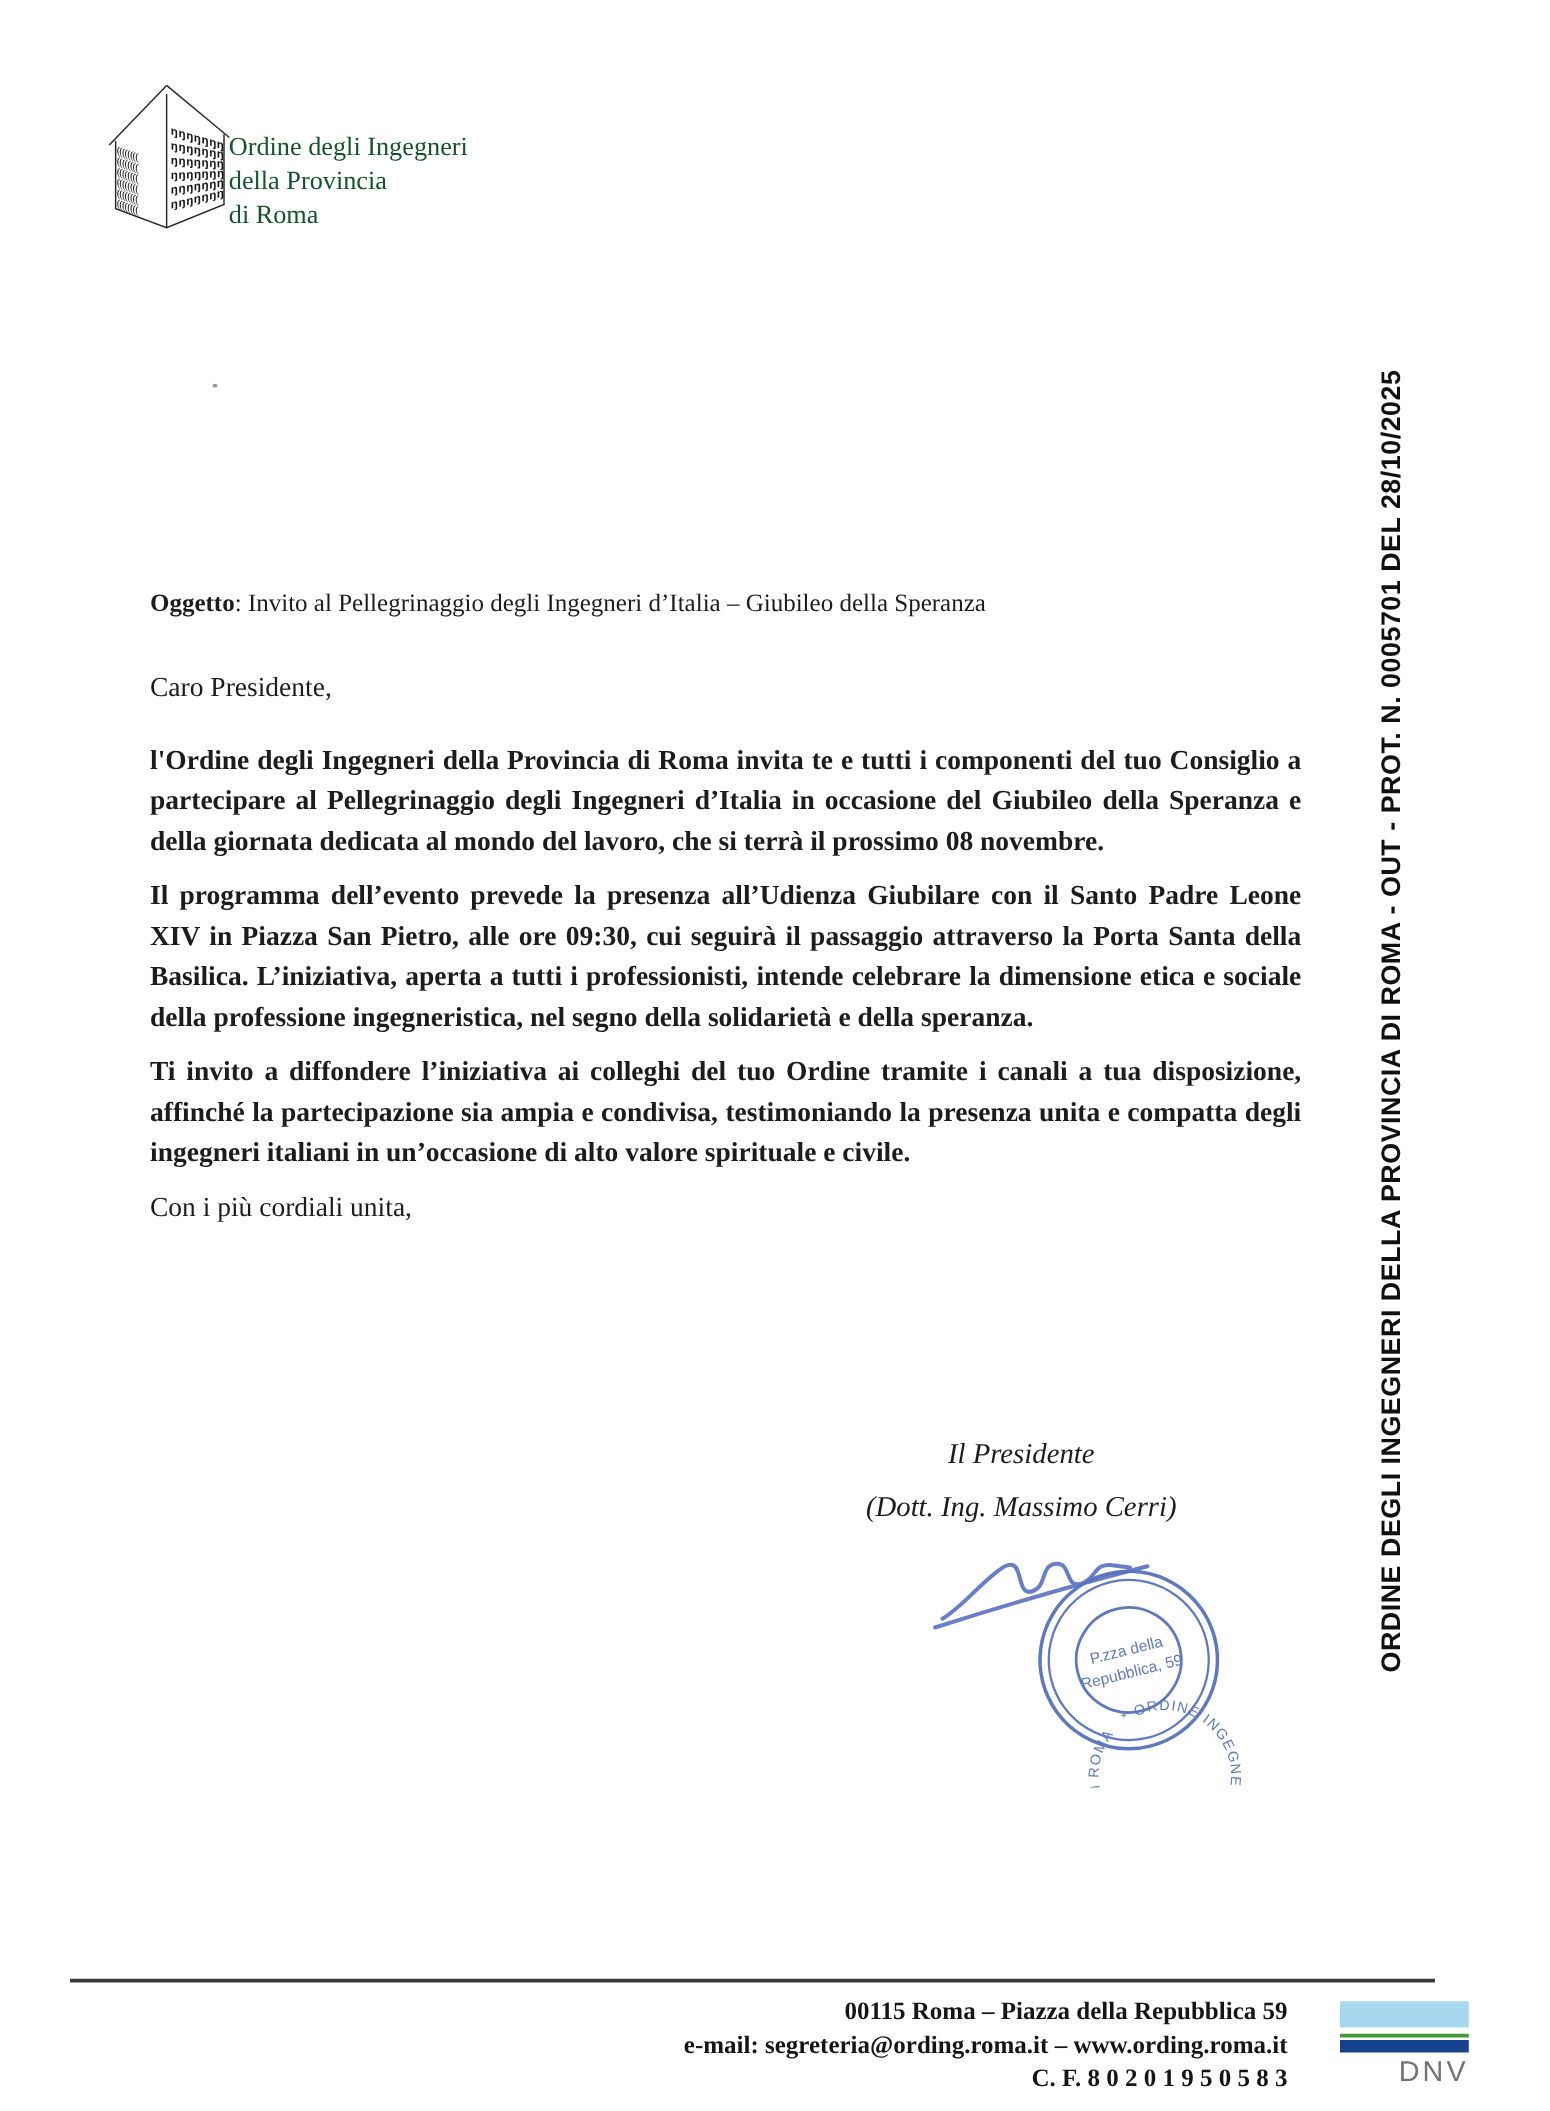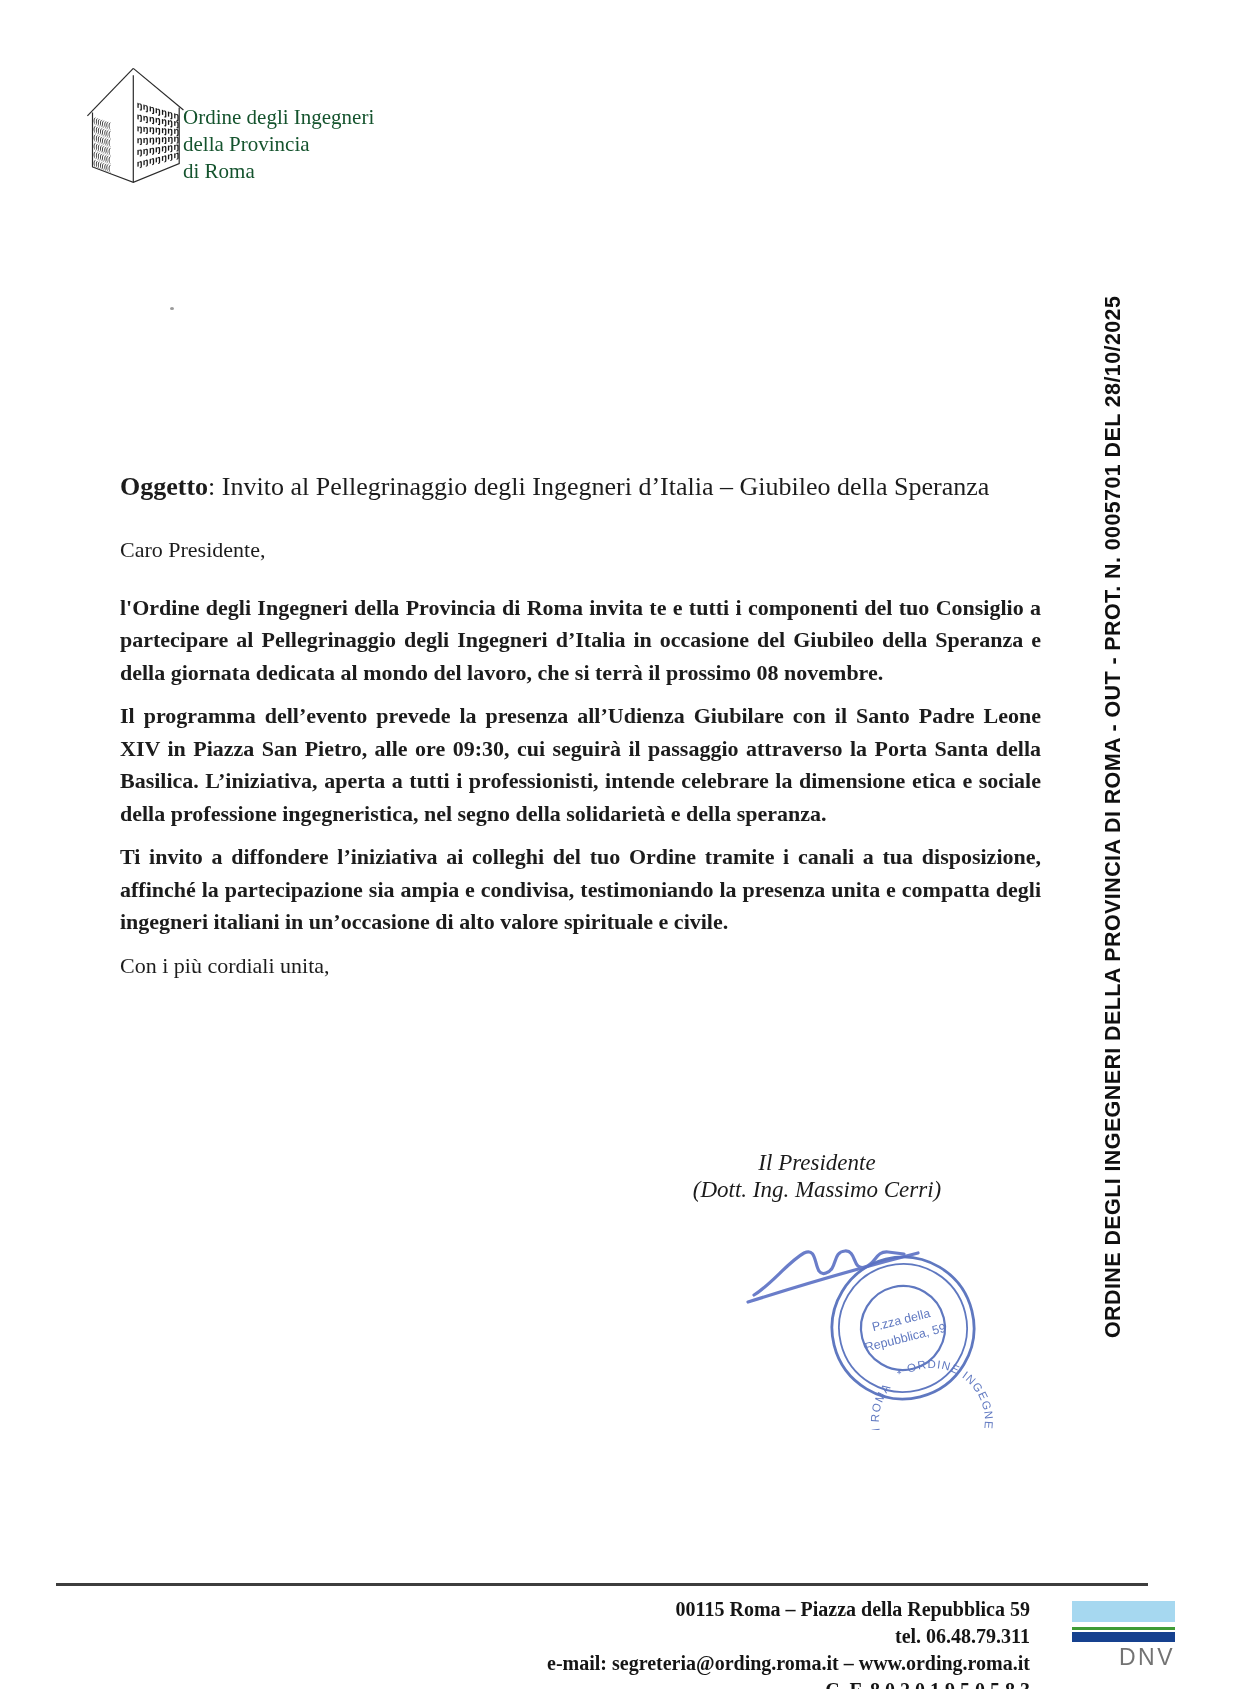--- a/index.html
+++ b/index.html
@@ -13,29 +13,29 @@
   .org-name{position:absolute;left:183px;top:104px;font-size:21px;line-height:27px;color:#14532d;}
   .speck{position:absolute;left:170px;top:307px;width:4px;height:3px;background:#9a9a9a;border-radius:50%;}
   
   .protocol{
     position:absolute;left:1101px;top:1338px;transform:rotate(-90deg);transform-origin:0 0;
     white-space:nowrap;font-family:"Liberation Sans", sans-serif;font-weight:bold;
     font-size:21.5px;letter-spacing:.4px;color:#101010;
   }
   
   .recipient{position:absolute;left:607px;top:338px;font-size:23px;line-height:38px;}
-  .subject{position:absolute;left:120px;top:472px;font-size:26px;}
+  .subject{position:absolute;left:120px;top:472px;font-size:20px;}
   .subject b{font-weight:bold;}
   .letter-body{position:absolute;left:120px;top:534px;width:921px;font-size:22px;line-height:32.5px;text-align:justify;}
   .letter-body .salutation{margin:0 0 25px 0;text-align:left;}
   .letter-body p{margin:0 0 11px 0;font-weight:bold;}
   .letter-body .closing{margin:0;text-align:left;}
   .url{overflow-wrap:anywhere;word-break:break-all;}
   .sign-block{position:absolute;left:617px;top:1150px;width:400px;text-align:center;font-style:italic;font-size:23px;}
-  .sign-role{margin-bottom:1px;}
+  .sign-role{margin-bottom:17px;}
   
   .stamp{position:absolute;left:801px;top:1226px;opacity:.88;}
   .autograph{position:absolute;left:744px;top:1240px;opacity:.9;}
   
   .footer-rule{position:absolute;left:56px;top:1583px;width:1092px;height:3px;background:#3d3d3d;}
   .footer-text{
     position:absolute;left:420px;top:1596px;width:610px;text-align:right;
     font-weight:bold;font-size:20px;line-height:27px;color:#151515;
   }
   .dnv{position:absolute;left:1072px;top:1601px;width:103px;}
@@ -121,21 +121,20 @@
     <g fill="none" stroke="#5a70c4" stroke-width="3.2" stroke-linecap="round" stroke-linejoin="round">
       <path d="M10,55 C28,44 44,22 60,13 C76,5 68,38 82,33 C94,29 88,12 101,11 C113,10 108,31 121,27 C133,23 131,11 144,12 L160,14"></path>
       <path d="M4,62 C45,49 115,28 174,13"></path>
     </g>
   </svg>
 
   <div class="footer-rule"></div>
 
   <div class="footer-text">
     <div>00115 Roma – Piazza della Repubblica 59</div>
-    <div>tel. 06.48.79.311</div>
     <div>e-mail: segreteria@ording.roma.it – www.ording.roma.it</div>
     <div>C. F. 8 0 2 0 1 9 5 0 5 8 3</div>
   </div>
 
   <div class="dnv">
     <div class="bar-light" style="background: rgb(166, 216, 240);"></div>
     <div class="bar-green" style="background: rgb(63, 156, 53);"></div>
     <div class="bar-dark" style="background: rgb(22, 65, 143);"></div>
     <div class="dnv-label">DNV</div>
   </div>

